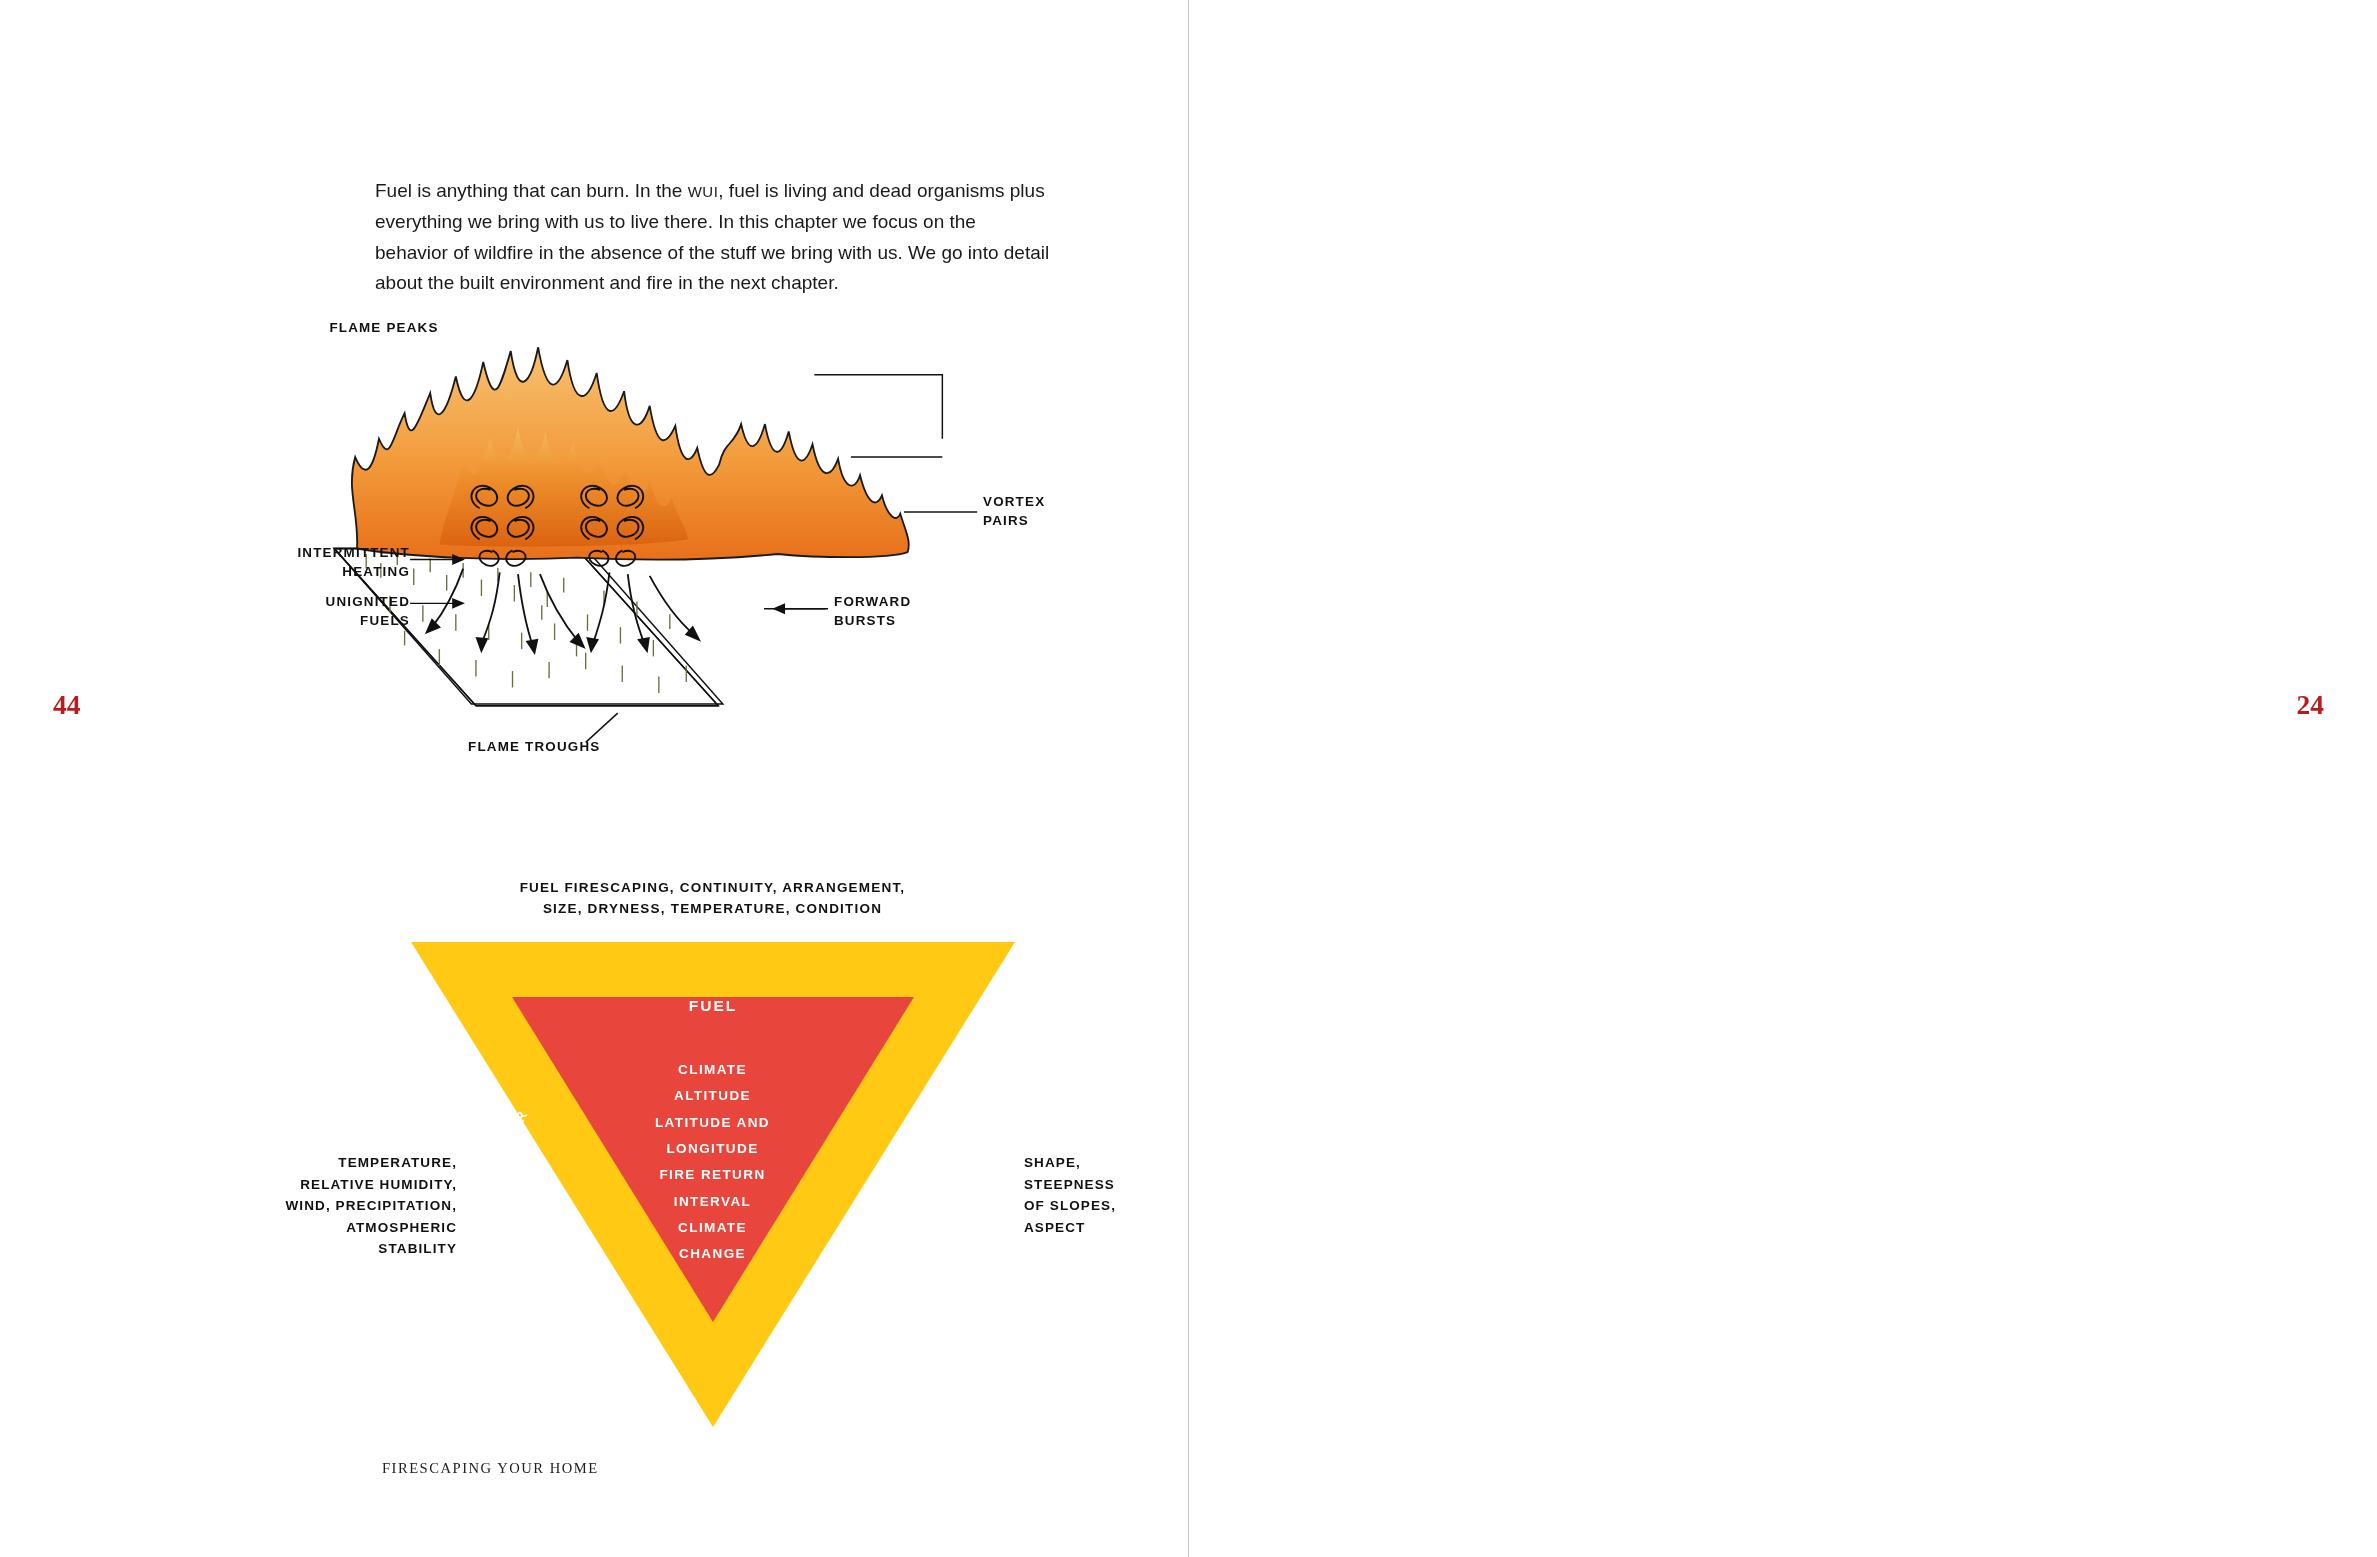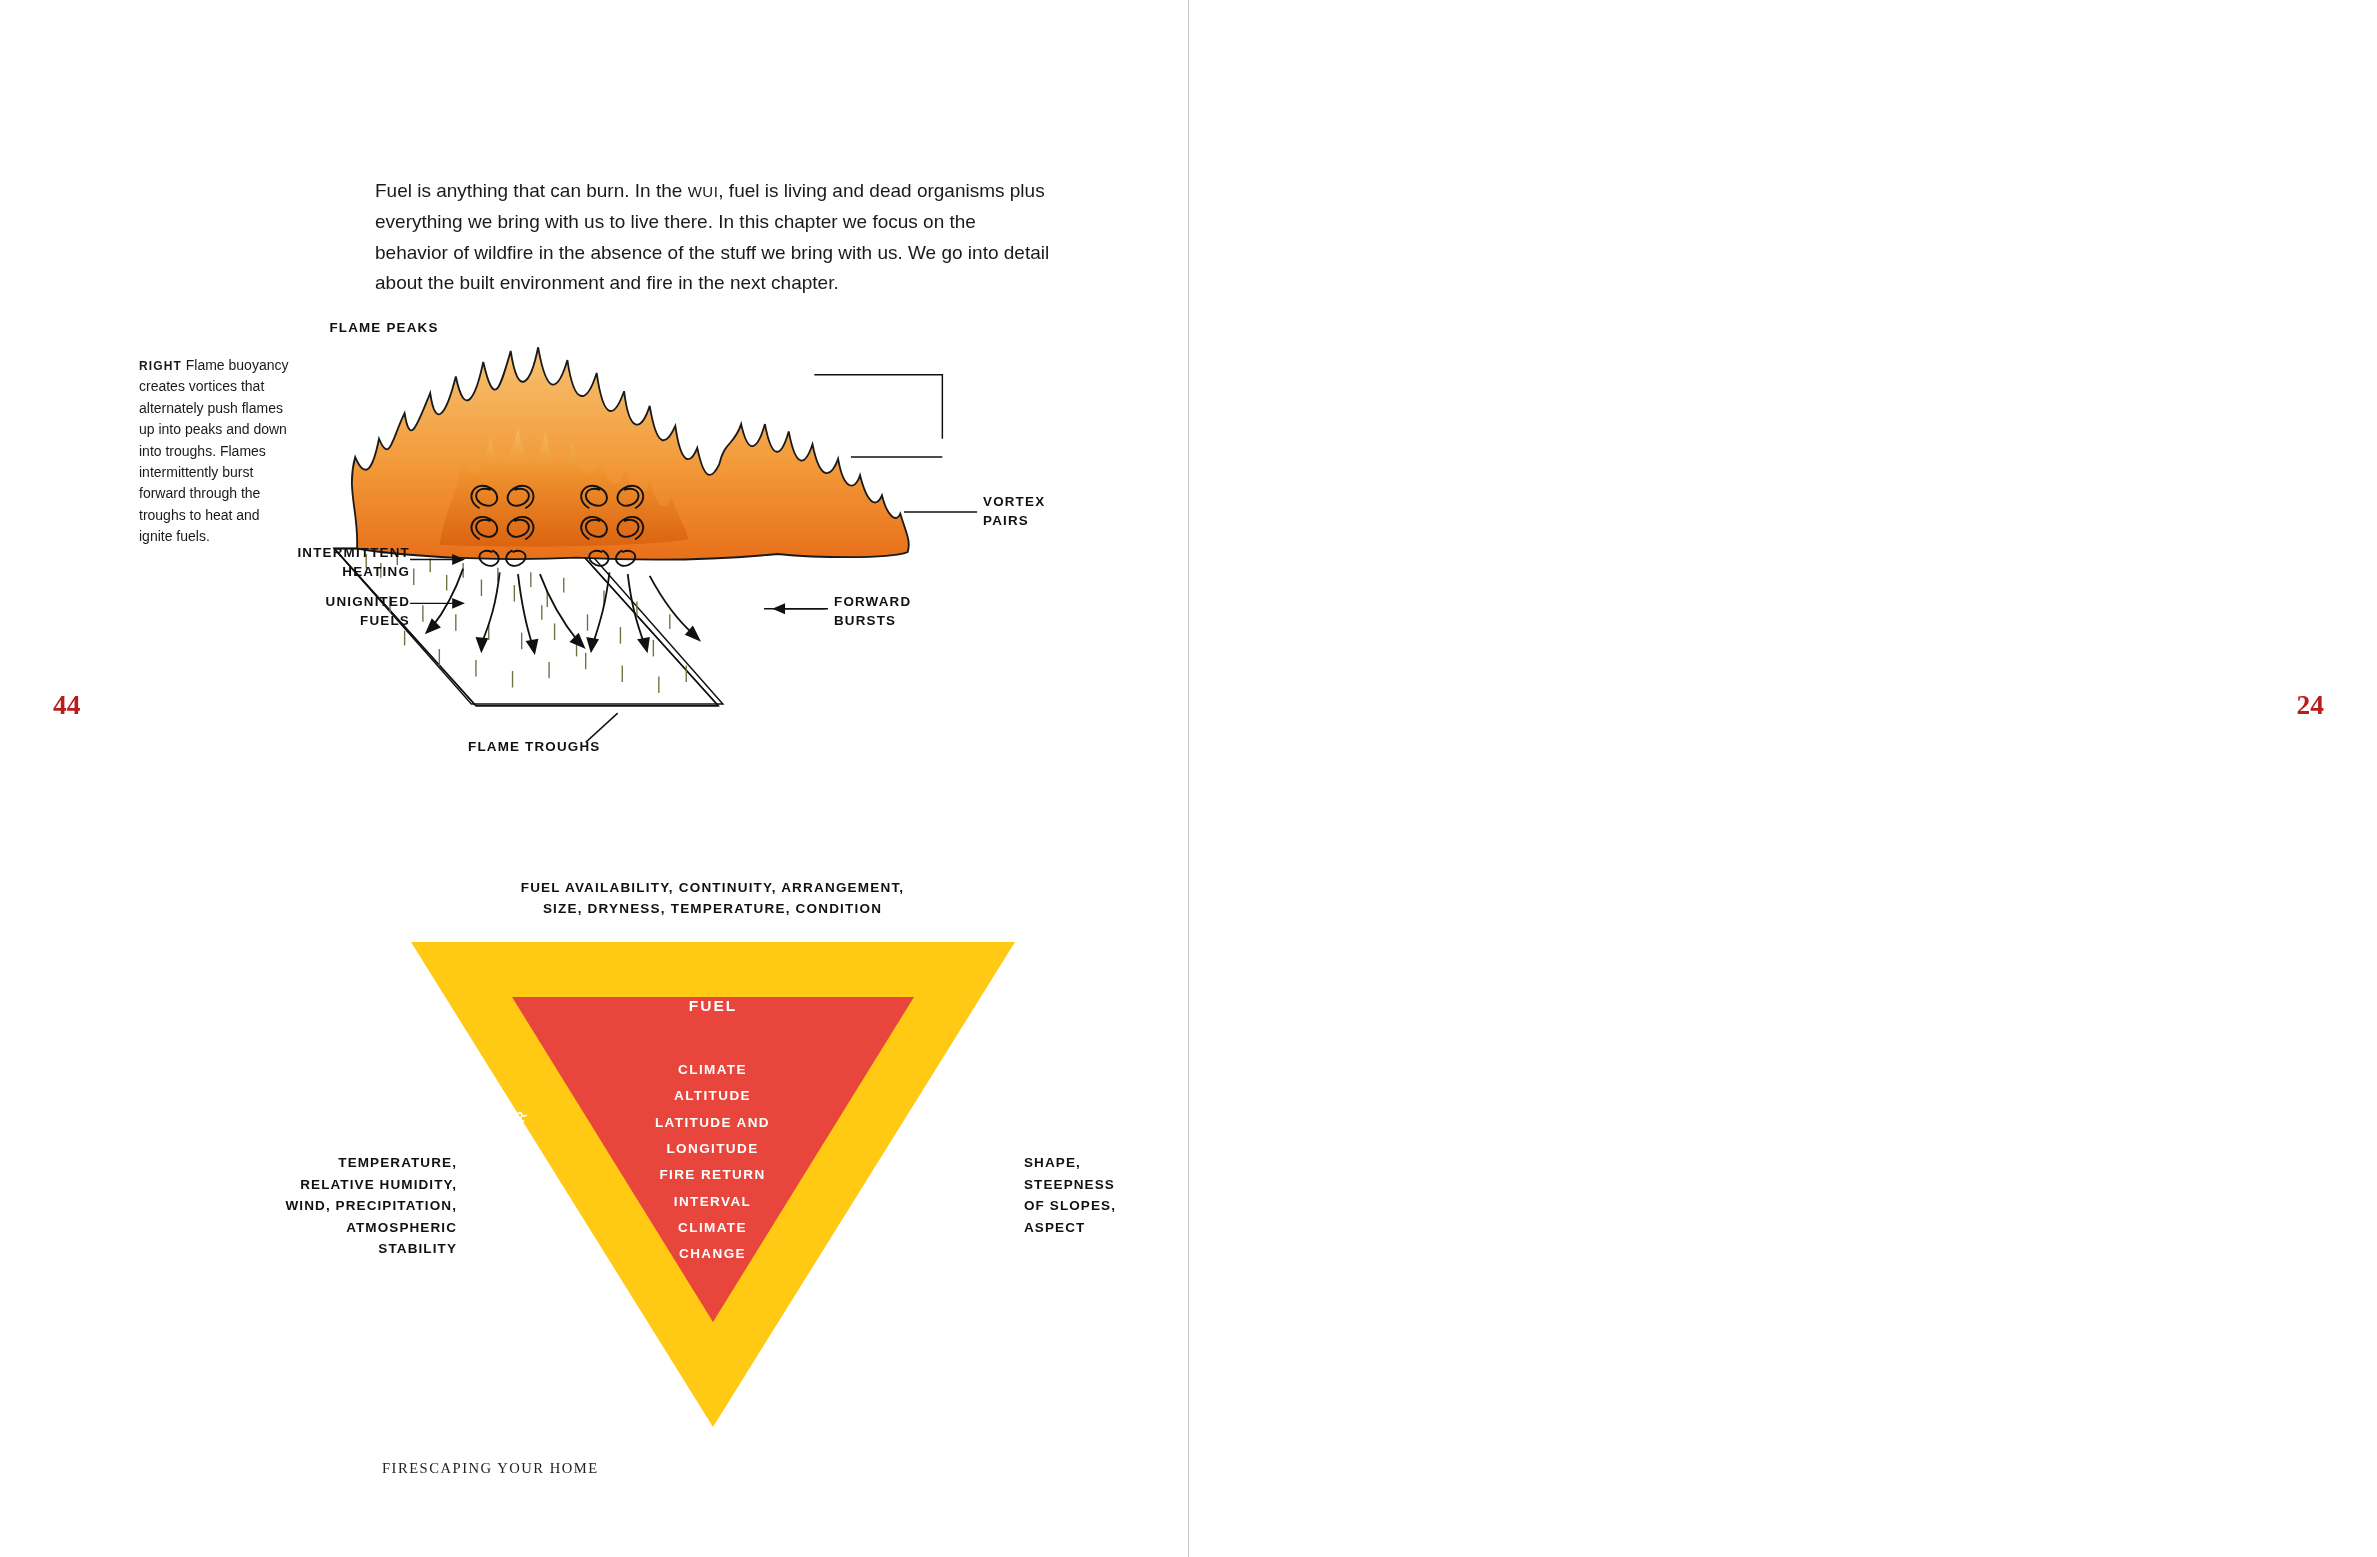--- a/index.html
+++ b/index.html
@@ -125,23 +125,20 @@
 
   <div class="page page-left">
 
     <div class="folio folio-left">44</div>
 
 
     <div class="intro">
       <span>Fuel is anything that can burn. In the </span><span class="sc">WUI</span><span>, fuel is living and dead organisms plus everything we bring with us to live there. In this chapter we focus on the behavior of wildfire in the absence of the stuff we bring with us. We go into detail about the built environment and fire in the next chapter.</span>
     </div>
 
-    <div class="sidenote sidenote-1">
-      <span class="lead">RIGHT</span><span> Flame buoyancy creates vortices that alternately push flames up into peaks and down into troughs. Flames intermittently burst forward through the troughs to heat and ignite fuels.</span>
-    </div>
 
 
     <div class="illus">
 
       <svg class="flame-art" width="796" height="503" viewBox="0 0 870 550">
         <defs>
           <linearGradient id="fl" x1="0" y1="1" x2="0" y2="0">
             <stop offset="0%" stop-color="#E8701A"></stop>
             <stop offset="45%" stop-color="#F29A3A"></stop>
             <stop offset="100%" stop-color="#F7C271"></stop>
@@ -305,21 +302,21 @@
       <div class="lbl r" style="left:-102px; top:263px; width:210px; white-space:pre-line;">UNIGNITED
 FUELS</div>
 
       <div class="lbl" style="left:532px; top:263px; white-space:pre-line;">FORWARD
 BURSTS</div>
 
       <div class="lbl" style="left:166px; top:408px;">FLAME TROUGHS</div>
     </div>
 
     <div class="tri-wrap">
-      <div class="tri-top-label" style="white-space:pre-line;">FUEL AVAILABILITY, CONTINUITY, ARRANGEMENT,
+      <div class="tri-top-label" style="white-space:pre-line;">FUEL FIRESCAPING, CONTINUITY, ARRANGEMENT,
 SIZE, DRYNESS, TEMPERATURE, CONDITION</div>
 
       <div class="tri-outer"></div>
       <div class="tri-inner"></div>
 
       <div class="tri-fuel">FUEL</div>
 
       <div class="tri-center">
         <div>CLIMATE</div>
         <div>ALTITUDE</div>

